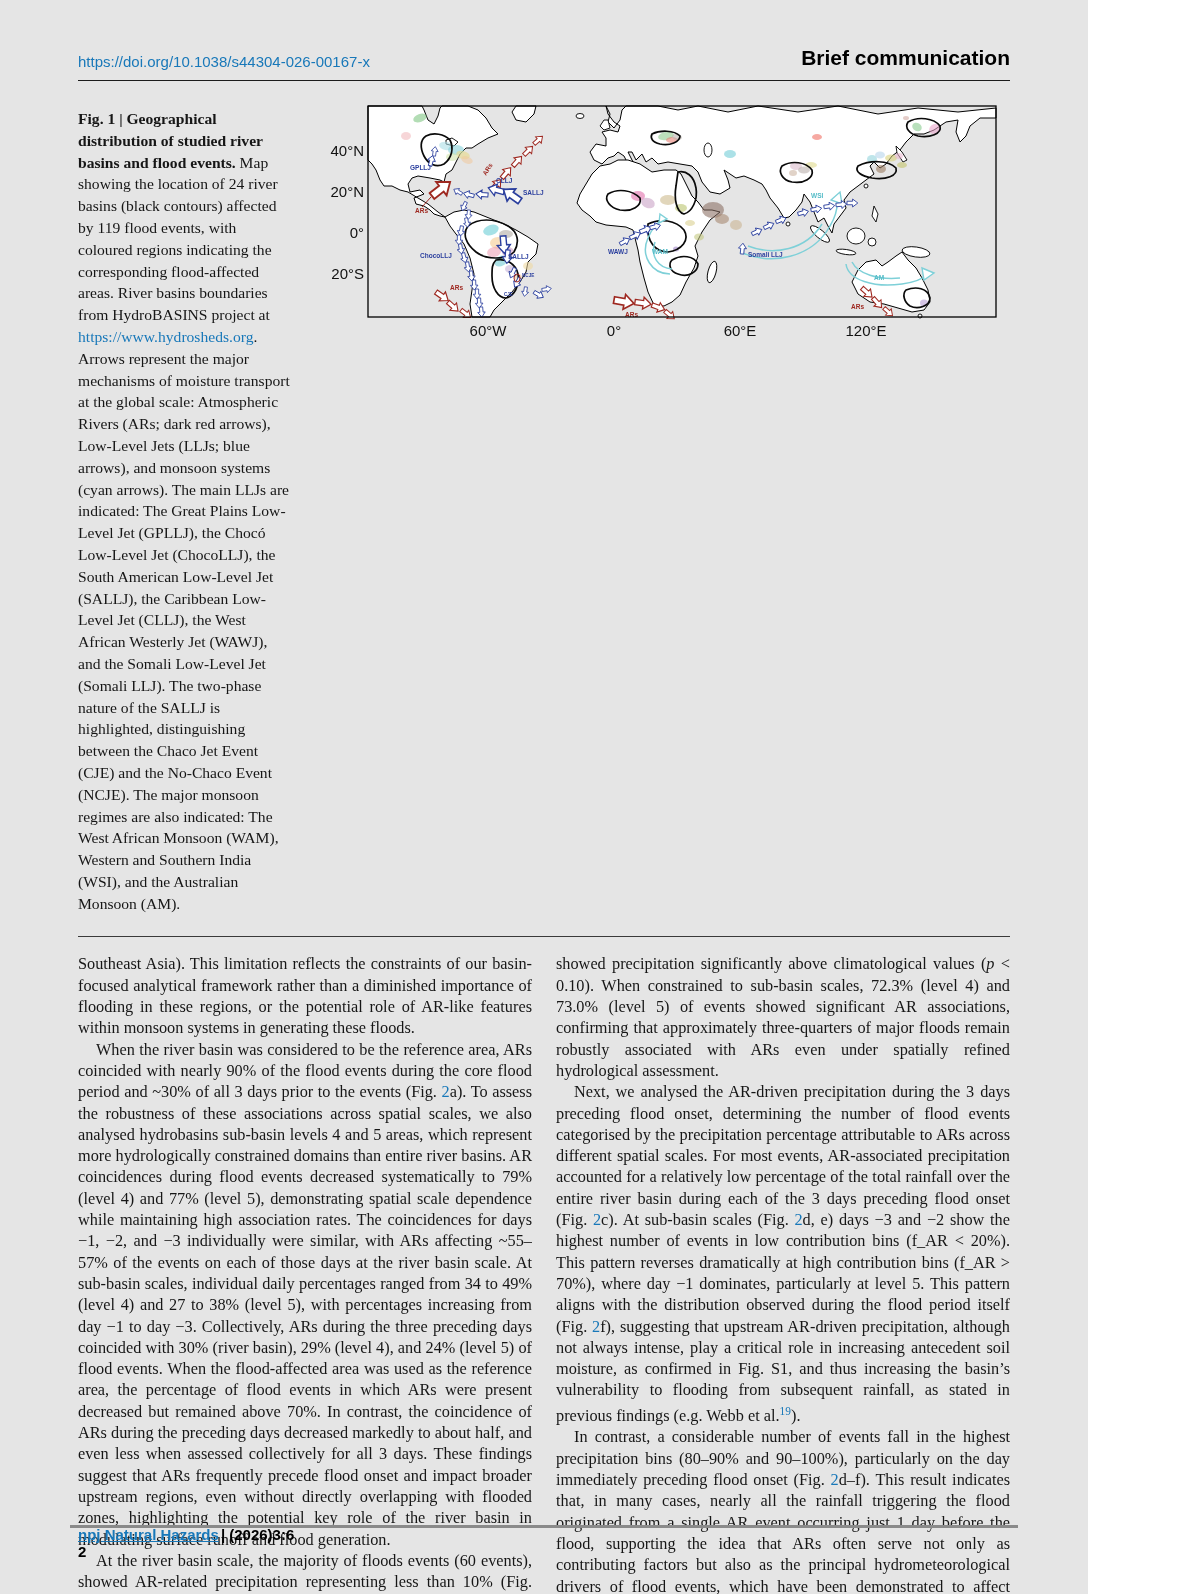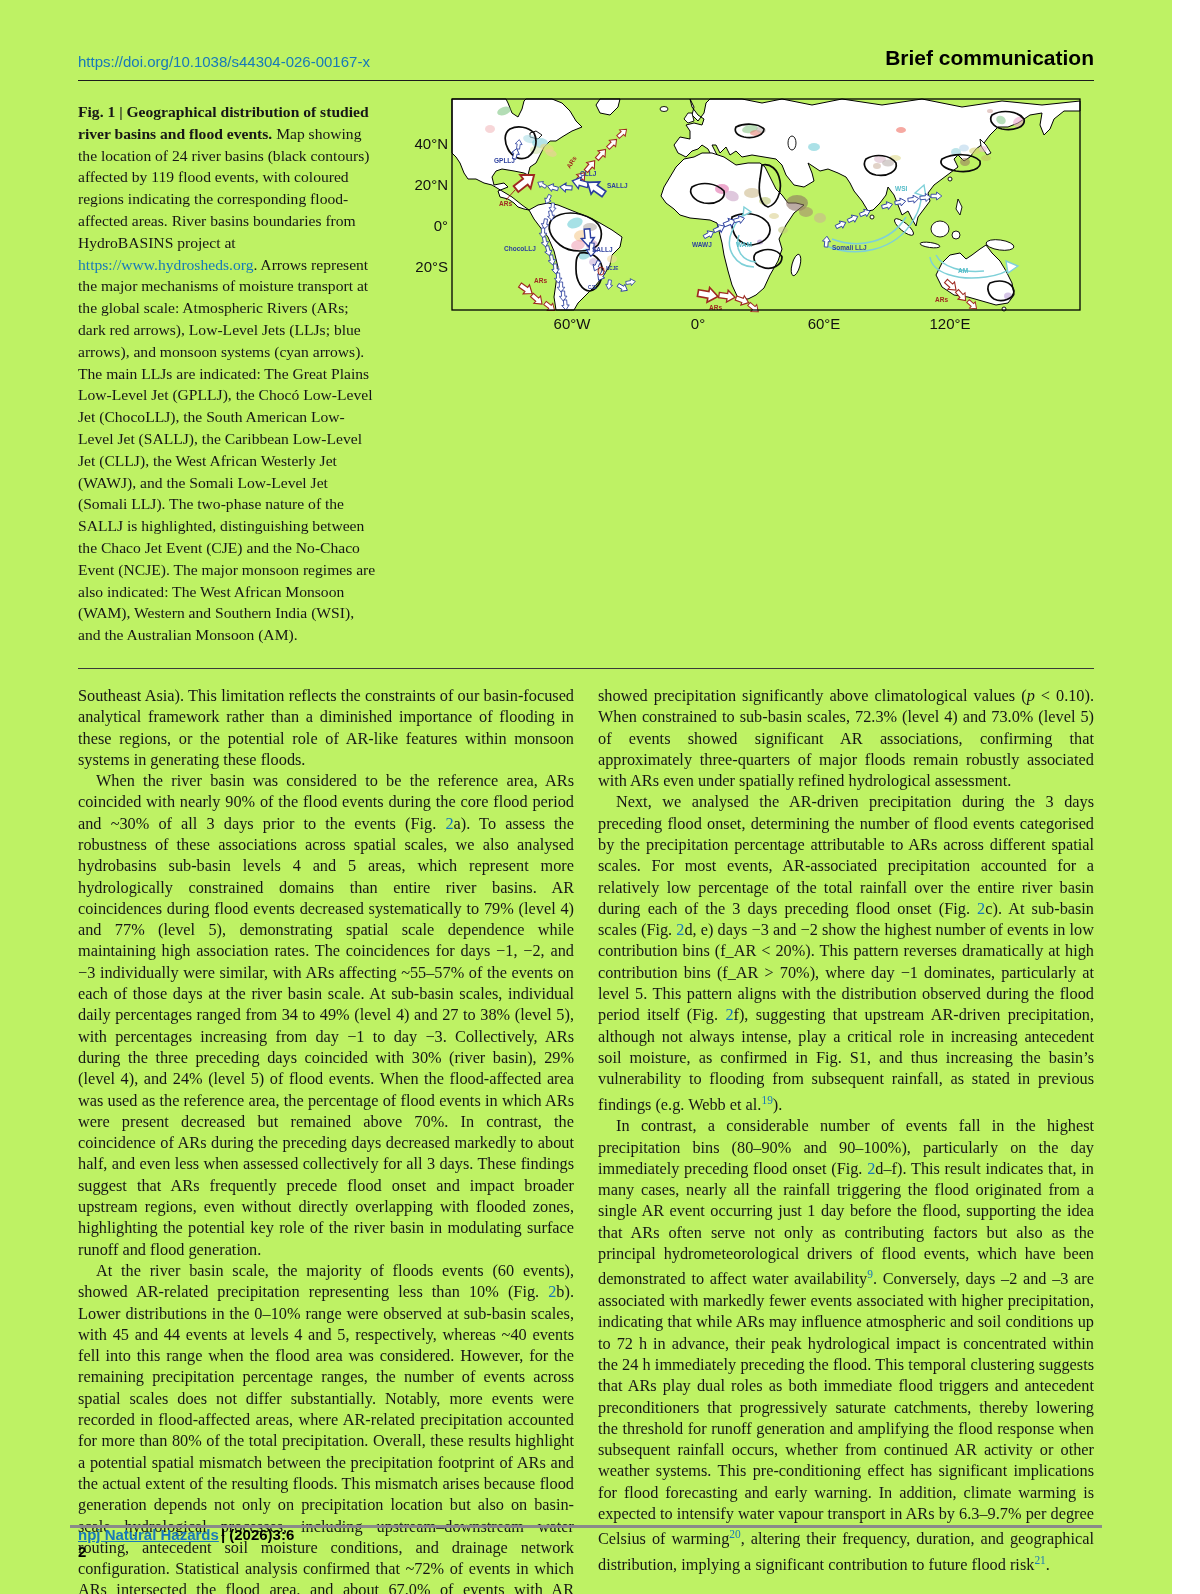--- a/index.html
+++ b/index.html
@@ -1,25 +1,25 @@
 <!DOCTYPE html>
 <html><head>
 <meta charset="utf-8">
 <style>
   html,body{margin:0;padding:0;background:#ffffff;}
-  .page{position:relative;width:1172px;height:1594px;background:#bef264;color:#161616;
+  .page{position:relative;width:1088px;height:1594px;background:#e5e5e5;color:#161616;
         font-family:"Liberation Serif",serif;overflow:hidden;}
   
   .hdr{display:flex;justify-content:space-between;align-items:flex-end;
        margin:0 78px;padding-top:46px;padding-bottom:10px;border-bottom:1.5px solid #1c1c1c;
        font-family:"Liberation Sans",sans-serif;}
   .hdr .doi{color:#1878b9;font-size:15px;text-decoration:none;}
   .hdr .typ{font-weight:bold;font-size:21px;color:#000;}
   
-  .figrow{display:flex;margin:20px 78px 0 78px;justify-content:space-between;}
+  .figrow{display:flex;margin:27px 78px 0 78px;justify-content:space-between;}
   .cap{width:354px;font-size:15.6px;line-height:21.8px;text-align:left;}
   .cap b{font-weight:bold;}
   .mapwrap{margin-left:18px;margin-top:-4px;text-decoration:underline;}
   .blue{color:#1878b9;}
   sup.blue{font-size:70%;}
   
   .midrule{margin:22px 78px 0 78px;border-top:1.2px solid #3a3a3a;}
   
   .cols{display:flex;margin:16px 78px 0 78px;}
   .col{width:510px;text-align:justify;font-size:16.3px;line-height:21.3px;}

